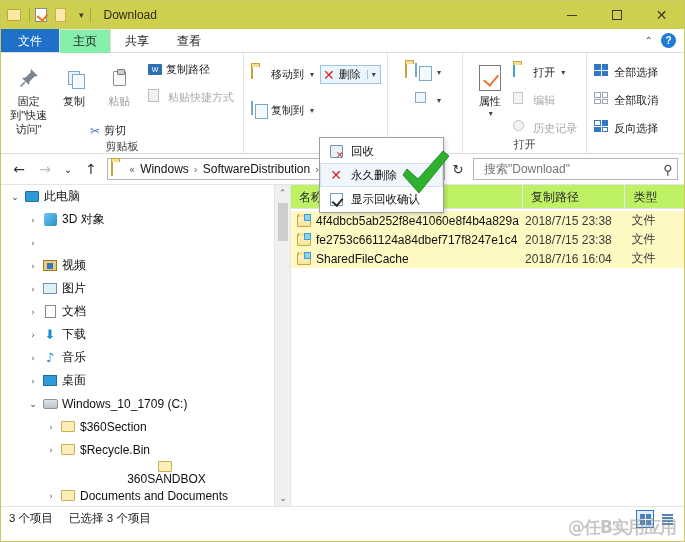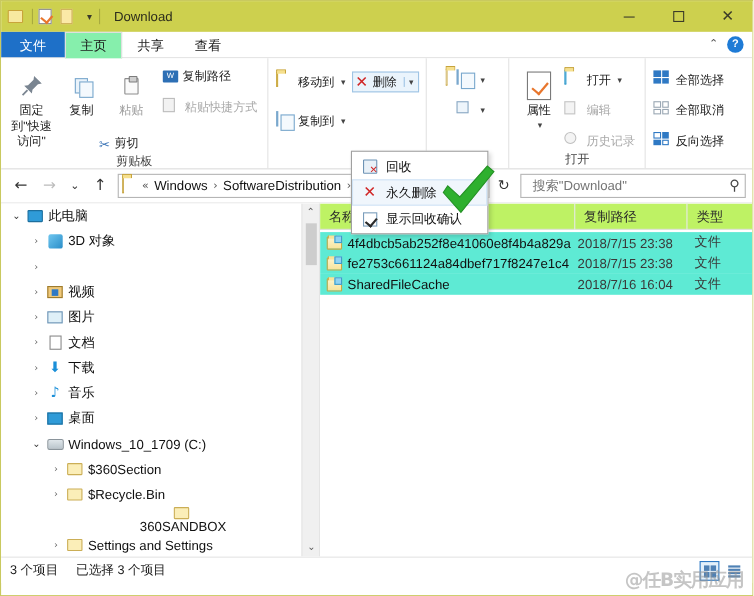--- a/index.html
+++ b/index.html
@@ -518,21 +518,21 @@
   .col.date { width: 105px; }
   .col.type { width: 60px; border-right: none; }
   #rows { padding-top: 2px; }
   .frow {
     display: flex;
     height: 19px;
     align-items: center;
     font-size: 12px;
     color: #111;
   }
-  .frow.selected { background: #5eead4; }
+  .frow.selected { background: #fef9c3; }
   .fr-name {
     width: 238px;
     display: flex; align-items: center;
     padding-left: 6px;
     gap: 5px;
     white-space: nowrap; overflow: hidden;
   }
   .fr-date { width: 105px; color: #3a3a3a; padding-left: 2px; }
   .fr-type { width: 60px; color: #3a3a3a; padding-left: 6px; overflow: hidden; white-space: nowrap; }
   .fldr-ico {
@@ -953,21 +953,21 @@
             <span class="nico">
               <span class="fldr"></span>
             </span>
             <span>360SANDBOX</span>
           </div>
           <div class="navitem" style="padding-left: 42px;">
             <span class="exp">›</span>
             <span class="nico">
               <span class="fldr"></span>
             </span>
-            <span>Settings and Settings</span>
+            <span>Documents and Documents</span>
           </div>
         </div>
       <div id="nav-scrollbar">
         <div class="sb-arrow">⌃</div>
         <div id="nav-thumb"></div>
         <div style="position:absolute;bottom:0;width:16px">
           <div class="sb-arrow">⌄</div>
         </div>
       </div>
     </div>

